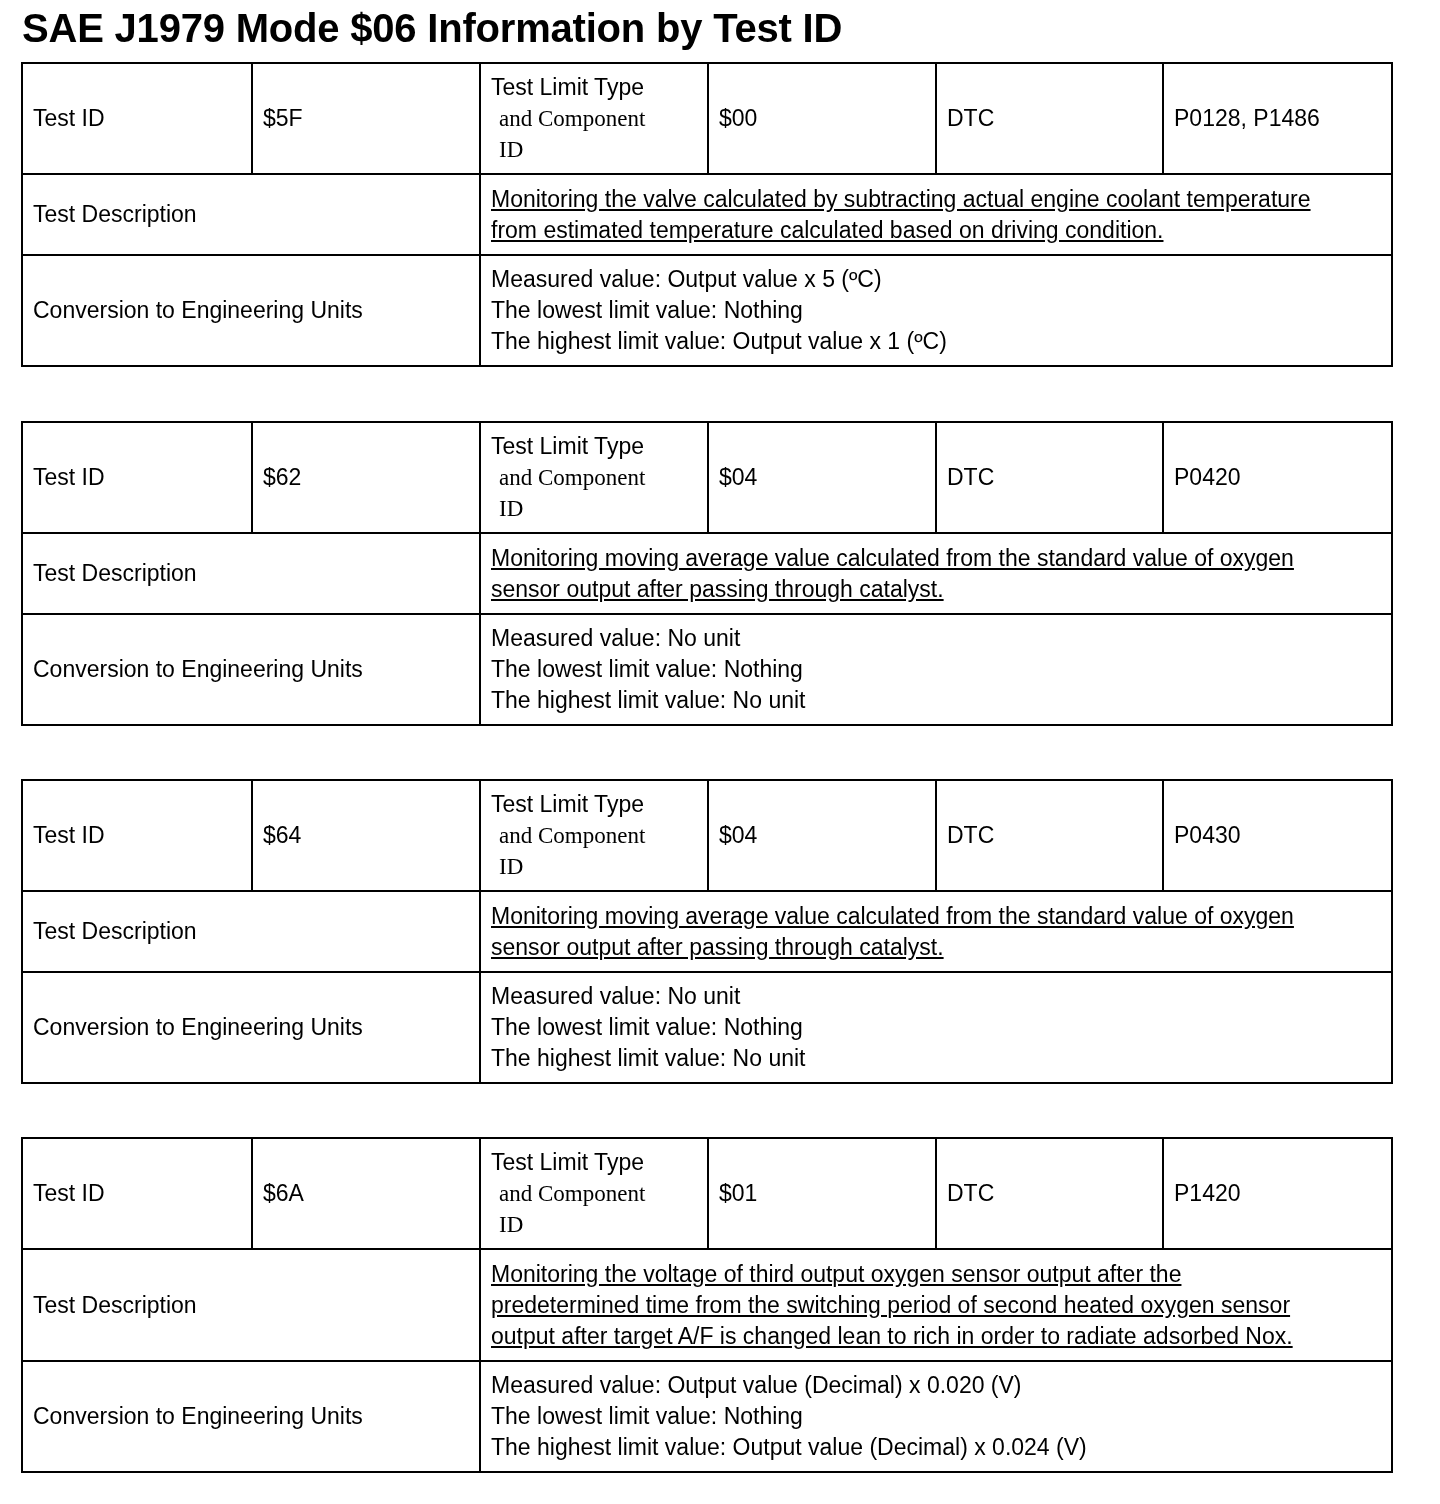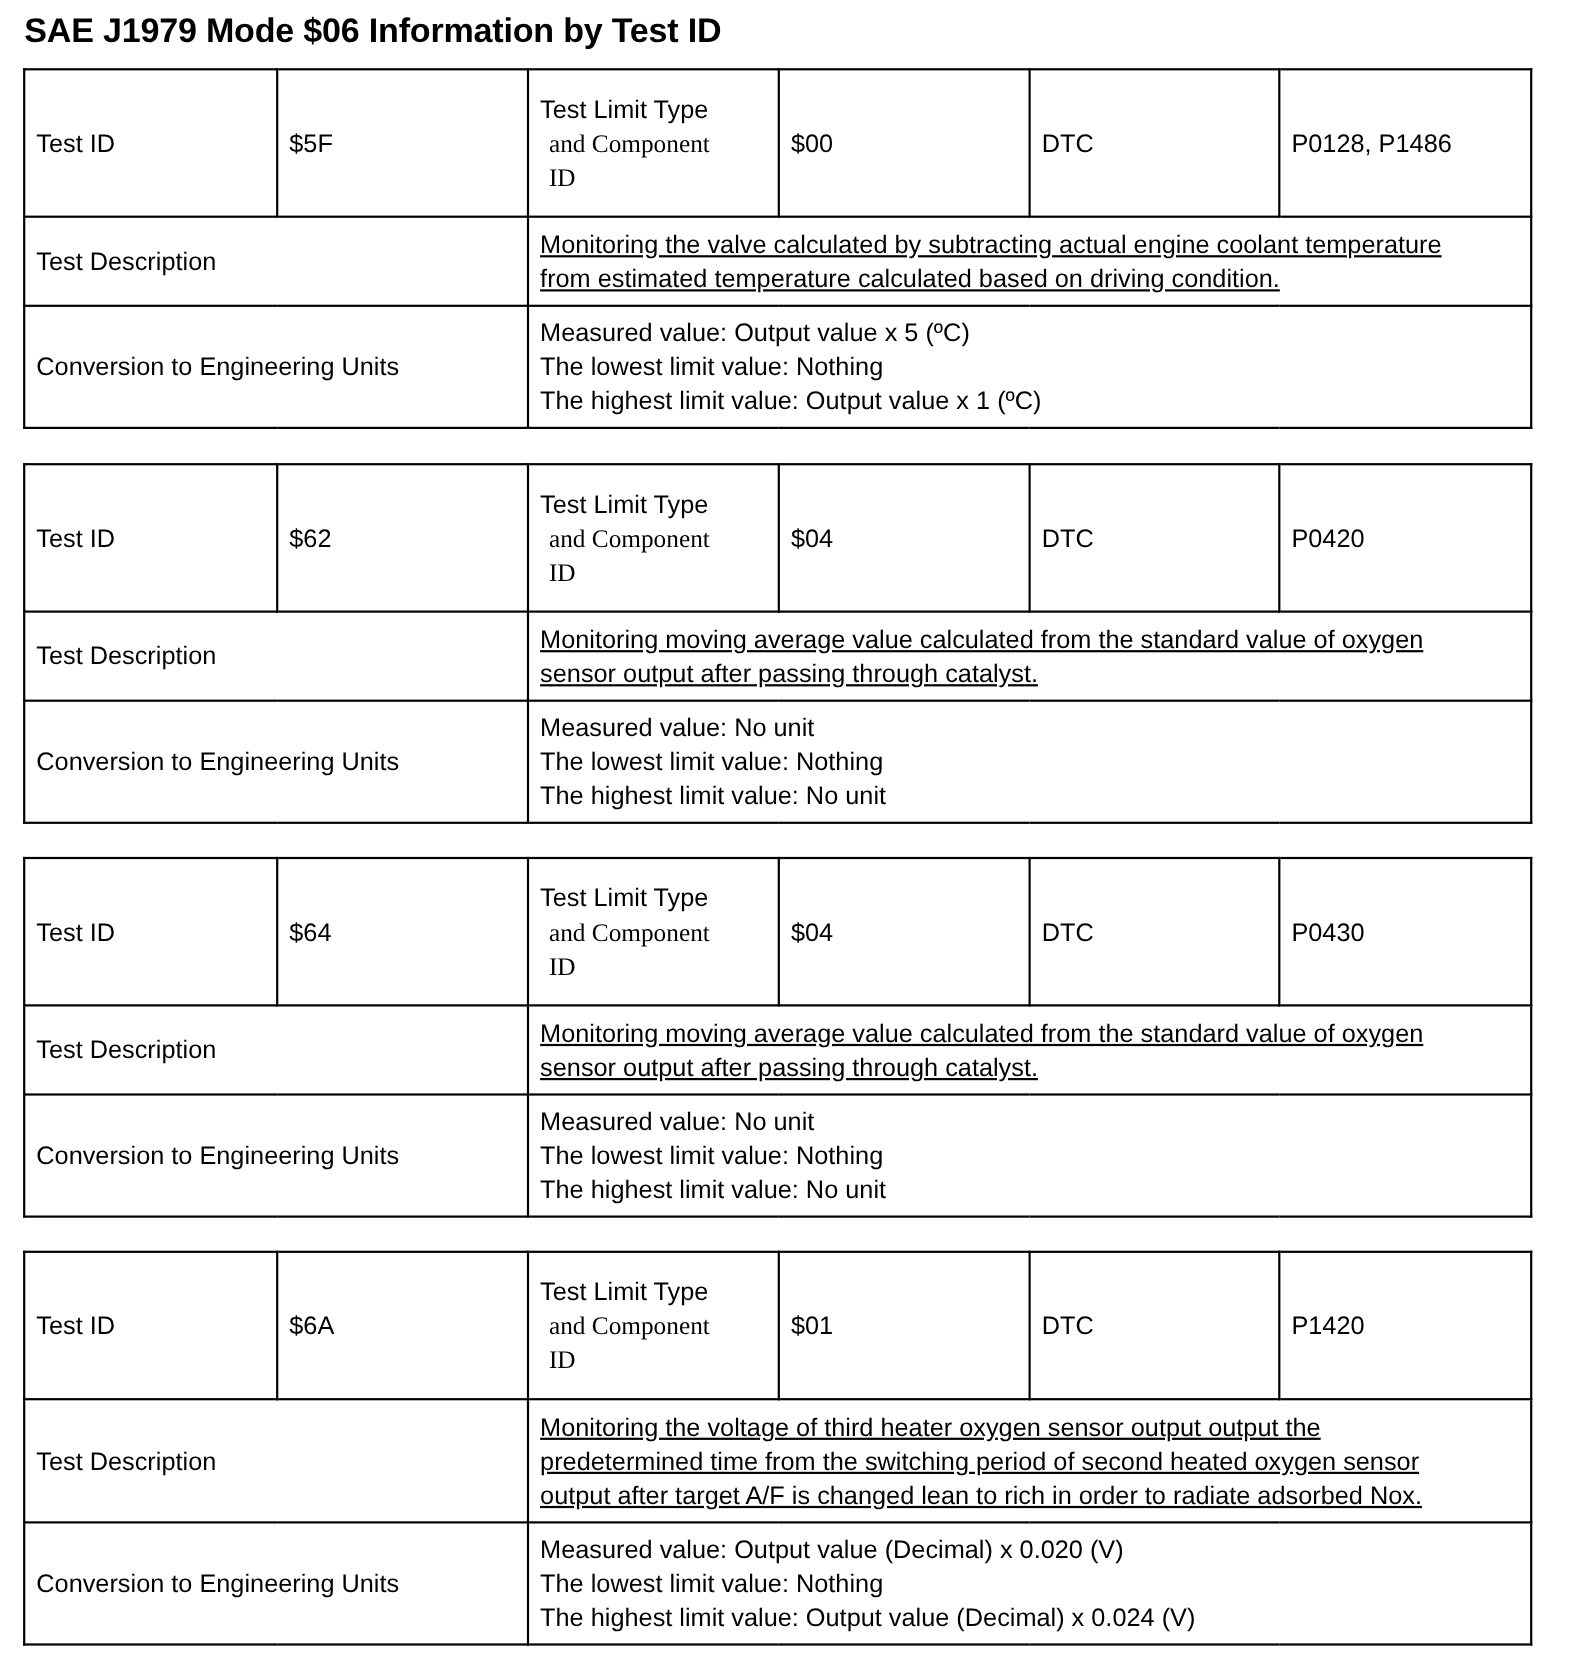--- a/index.html
+++ b/index.html
@@ -12,42 +12,42 @@
       height: 1504px;
       position: relative;
       font-family: "Liberation Sans", sans-serif;
       color: #000000;
     }
     .page-title {
       position: absolute;
       left: 22px;
       top: 8px;
       margin: 0;
-      font-size: 31px;
+      font-size: 40px;
       font-weight: bold;
       letter-spacing: -0.2px;
       line-height: 40px;
     }
     .test-table {
       position: absolute;
       left: 21px;
       width: 1370px;
       border-collapse: collapse;
       table-layout: fixed;
       font-size: 23px;
       line-height: 31px;
     }
     .test-table td {
       border: 2px solid #000000;
       padding: 0 10px;
       vertical-align: middle;
       text-align: left;
       box-sizing: border-box;
     }
-    .test-table td.hdr-row { height: 134px; }
+    .test-table td.hdr-row { height: 111px; }
     .test-table td.limit-label { padding-top: 4px; padding-bottom: 4px; }
     .limit-label .indent { display: block; padding-left: 8px; font-family: Liberation Serif, serif; }
     .multiline span { display: block; }
     .desc-cell { padding-top: 6px; padding-bottom: 8px; text-decoration: underline; }
     .conv-cell { padding-top: 6px; padding-bottom: 8px; }
   </style>
 </head>
 <body>
 
 <h1 class="page-title">SAE J1979 Mode $06 Information by Test ID</h1>
@@ -190,21 +190,21 @@
       <span class="indent">and Component</span>
       <span class="indent">ID</span>
     </td>
     <td class="hdr-row">$01</td>
     <td class="hdr-row">DTC</td>
     <td class="hdr-row">P1420</td>
   </tr>
   <tr>
     <td colspan="2" style="height:112px">Test Description</td>
     <td colspan="4" class="desc-cell multiline">
-      <span>Monitoring the voltage of third heater oxygen sensor output output the</span>
+      <span>Monitoring the voltage of third output oxygen sensor output after the</span>
       <span>predetermined time from the switching period of second heated oxygen sensor</span>
       <span>output after target A/F is changed lean to rich in order to radiate adsorbed Nox.</span>
     </td>
   </tr>
   <tr>
     <td colspan="2" style="height:111px">Conversion to Engineering Units</td>
     <td colspan="4" class="conv-cell multiline">
       <span>Measured value: Output value (Decimal) x 0.020 (V)</span>
       <span>The lowest limit value: Nothing</span>
       <span>The highest limit value: Output value (Decimal) x 0.024 (V)</span>

